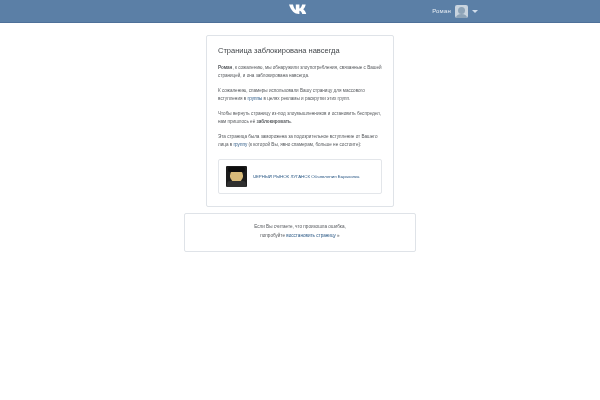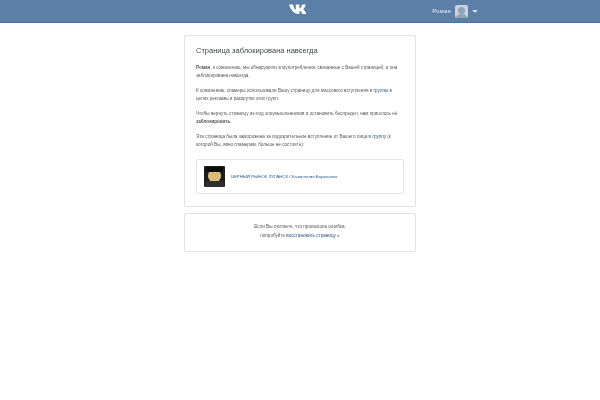--- a/index.html
+++ b/index.html
@@ -76,21 +76,21 @@
     border-left: 3px solid transparent;
     border-right: 3px solid transparent;
     border-top: 3px solid #cfdcea;
   }
 
   
   .page {
     padding-top: 12px;
   }
   .card {
-    width: 232px;
+    width: 188px;
     margin: 0 auto;
     background: #ffffff;
     border: 1px solid #dfe3e8;
     border-radius: 2px;
     box-sizing: border-box;
   }
   .card-main {
     padding: 10px 11px 12px 11px;
   }
   .title {

